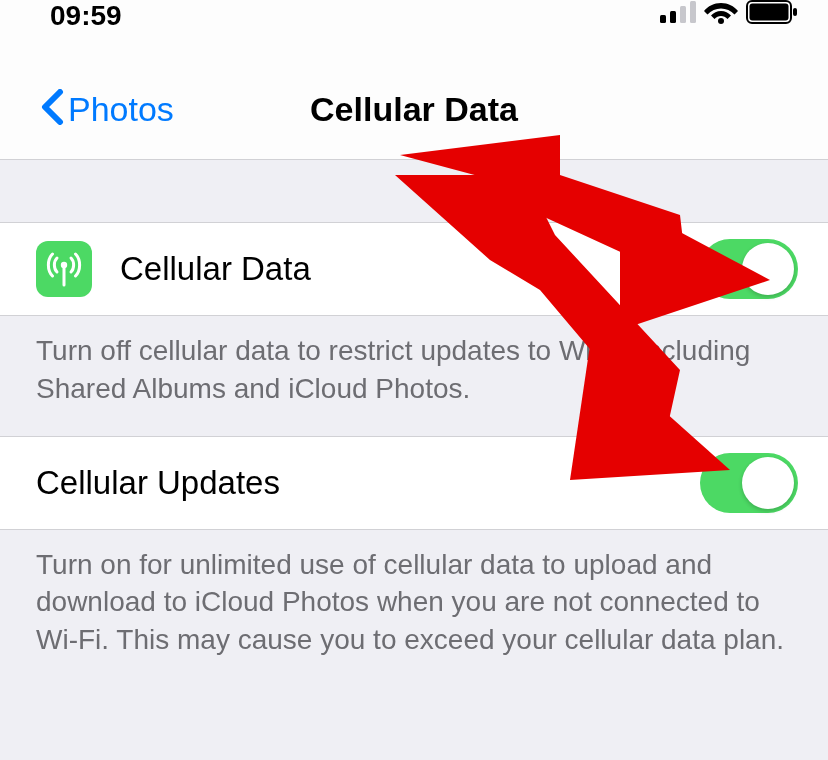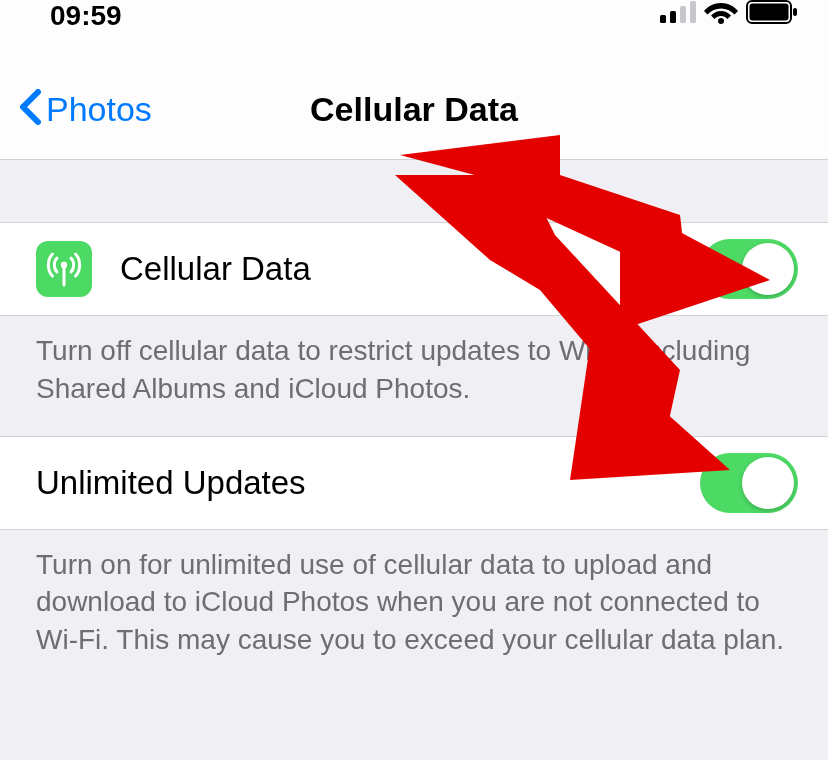--- a/index.html
+++ b/index.html
@@ -33,20 +33,21 @@
       align-items: center;
       gap: 8px;
     }
     .nav-bar {
       height: 100px;
       background: #fdfdfd;
       border-bottom: 1px solid #d1d1d5;
       display: flex;
       align-items: center;
       position: relative;
+      padding-left: 22px;
     }
     .back-button {
       display: flex;
       align-items: center;
       gap: 4px;
       color: #007aff;
       font-size: 34px;
       font-weight: 400;
       padding-left: 18px;
       cursor: pointer;
@@ -175,21 +176,21 @@
   </div>
   <span class="setting-label">Cellular Data</span>
   <div class="toggle">
     <div class="toggle-knob"></div>
   </div>
 </div>
 
 <div class="footer-text">Turn off cellular data to restrict updates to Wi-Fi, including Shared Albums and iCloud Photos.</div>
 
 <div class="setting-row">
-  <span class="setting-label">Unlimited Updates</span>
+  <span class="setting-label">Cellular Updates</span>
   <div class="toggle">
     <div class="toggle-knob"></div>
   </div>
 </div>
 
 <div class="footer-text">Turn on for unlimited use of cellular data to upload and download to iCloud Photos when you are not connected to Wi-Fi. This may cause you to exceed your cellular data plan.</div>
 
 <svg class="arrow-annotation" width="828" height="760" style="left:0; top:0;">
 
   <g>

